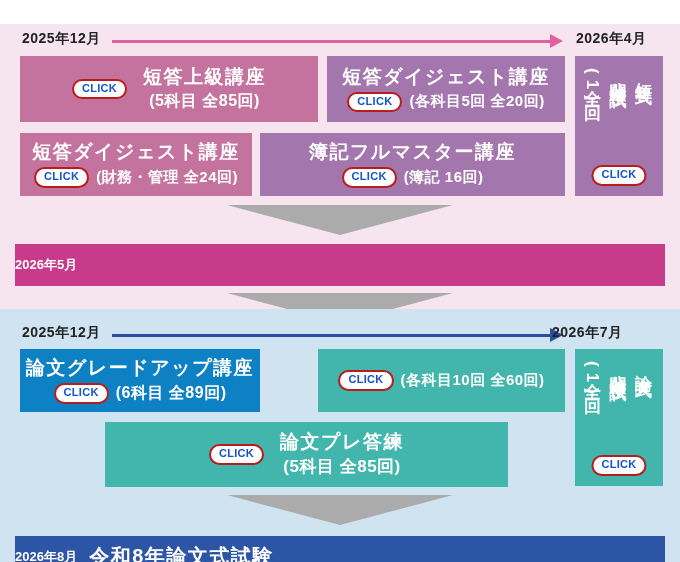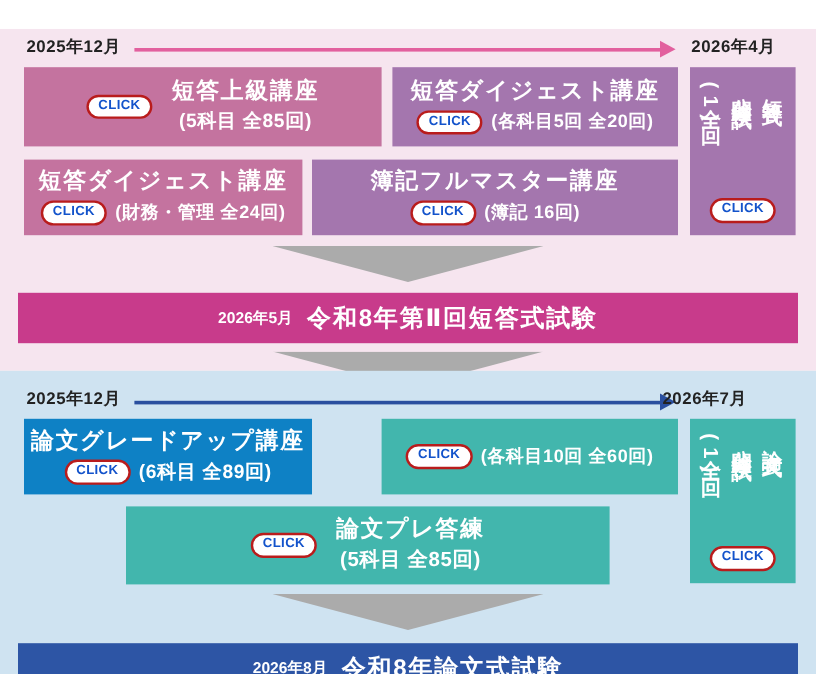--- a/index.html
+++ b/index.html
@@ -45,21 +45,21 @@
     writing-mode:vertical-rl;padding:0 7px;text-align:left;
   }
   .vtext span{display:block;font-size:17px;letter-spacing:3px;line-height:1.5;white-space:nowrap;}
   .vclick{position:absolute;bottom:10px;left:50%;transform:translateX(-50%);}
 
   .down-arrow{position:absolute;width:226px;height:30px;background:#ababab;
     clip-path:polygon(0 0,100% 0,50% 100%);}
 
   .banner{
     position:absolute;left:15px;width:650px;display:flex;align-items:center;
-    justify-content:center;gap:12px;color:#fff;
+    gap:12px;color:#fff;
   }
   .banner-tanto{top:220px;height:42px;background:#c83b8b;}
   .banner-ronbun{top:227px;height:41px;background:#2d55a5;}
   .b-date{font-size:13px;}
   .b-title{font-size:20px;letter-spacing:1.5px;white-space:nowrap;}
 </style>
 </head>
 <body>
 
 <div class="stage">
@@ -109,21 +109,20 @@
       <span class="line2">
         <span class="click">CLICK</span>
         <span class="detail">(簿記 16回)</span>
       </span>
     </div>
 
     <div class="down-arrow" style="left:227px;top:181px"></div>
 
     <div class="banner banner-tanto">
       <span class="b-date">2026年5月</span>
-      <span class="b-title">令和8年第Ⅱ回短答式試験</span>
     </div>
 
     <div class="down-arrow" style="left:227px;top:269px"></div>
   </div>
 
   <div class="section sec-bottom">
 
     <span class="date-label" style="left:22px;top:15px">2025年12月</span>
     <div class="tl-line tl-navy" style="left:112px;top:25px;width:438px"></div>
     <div class="tl-head tl-head-navy" style="left:550px;top:19px"></div>

